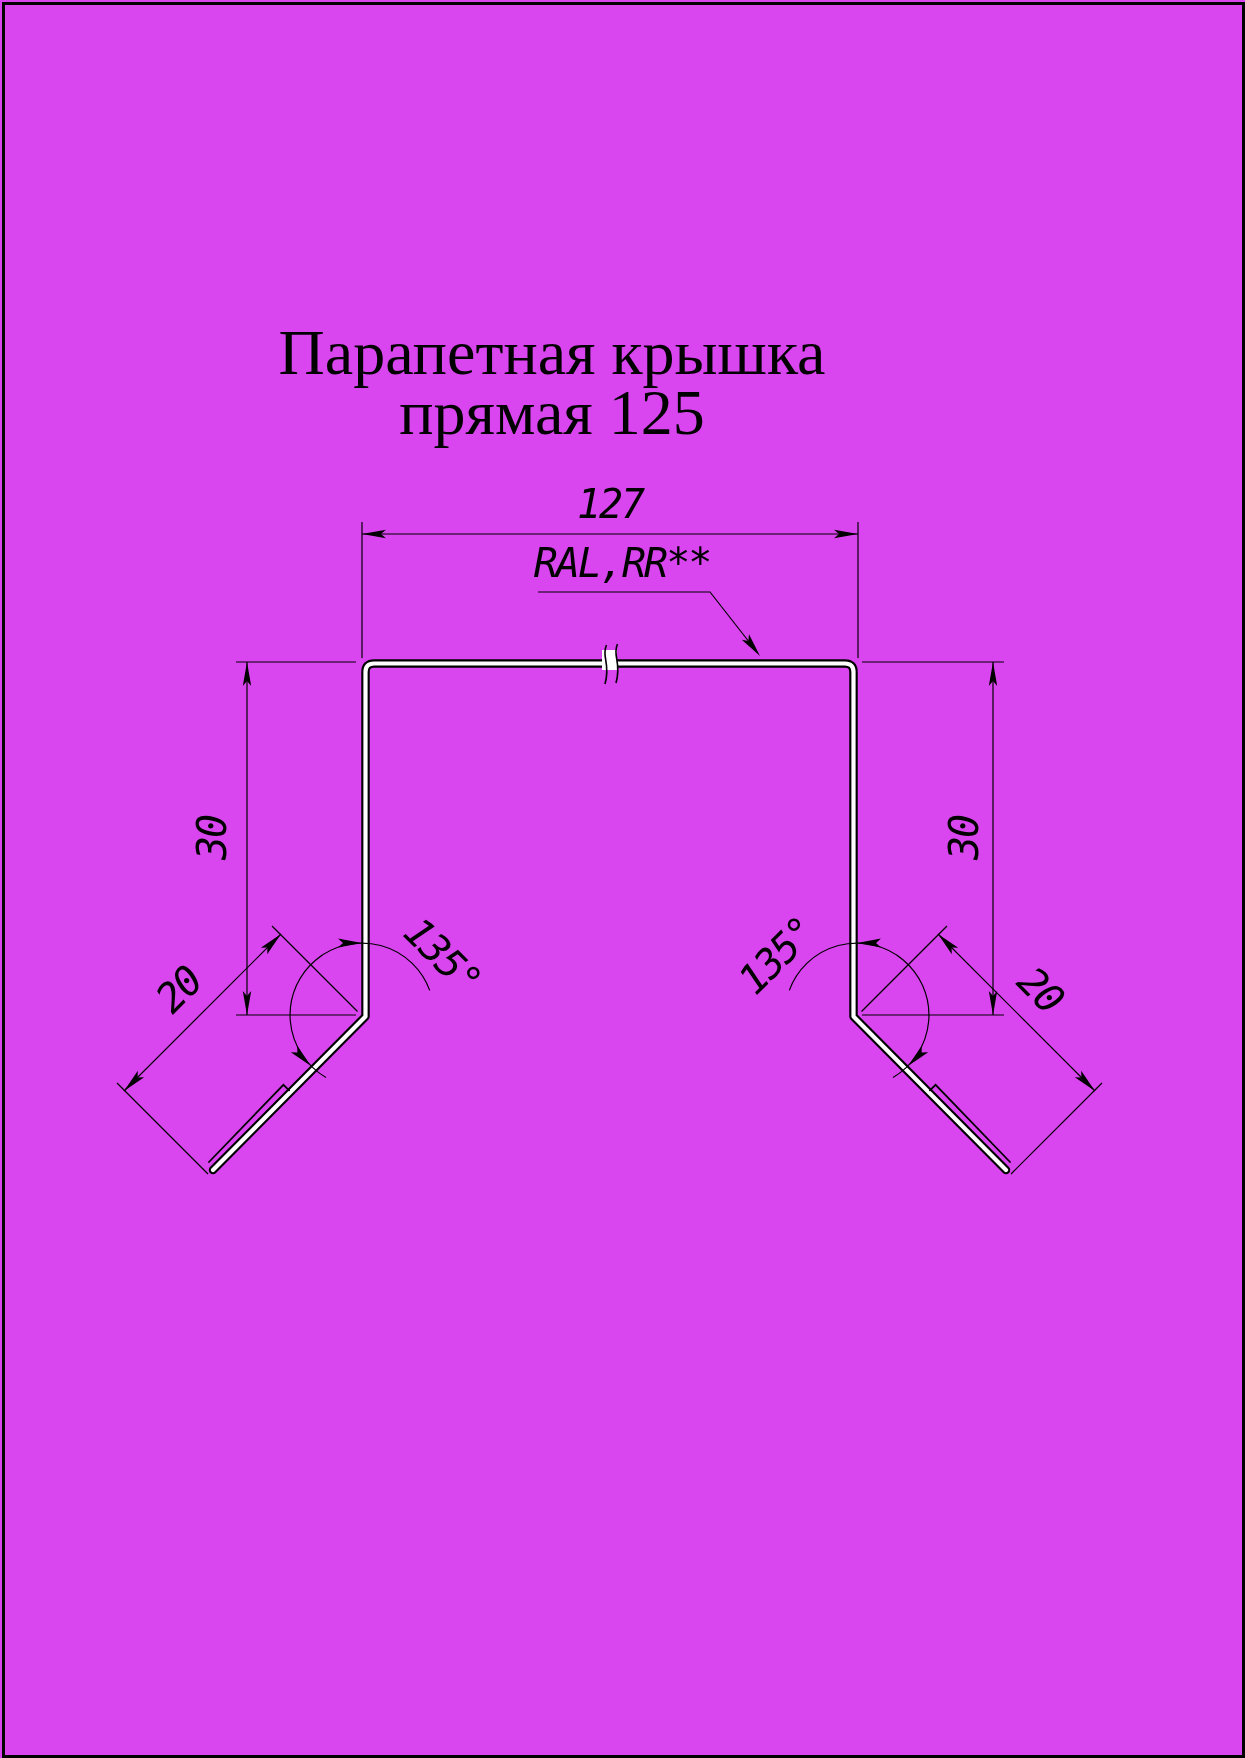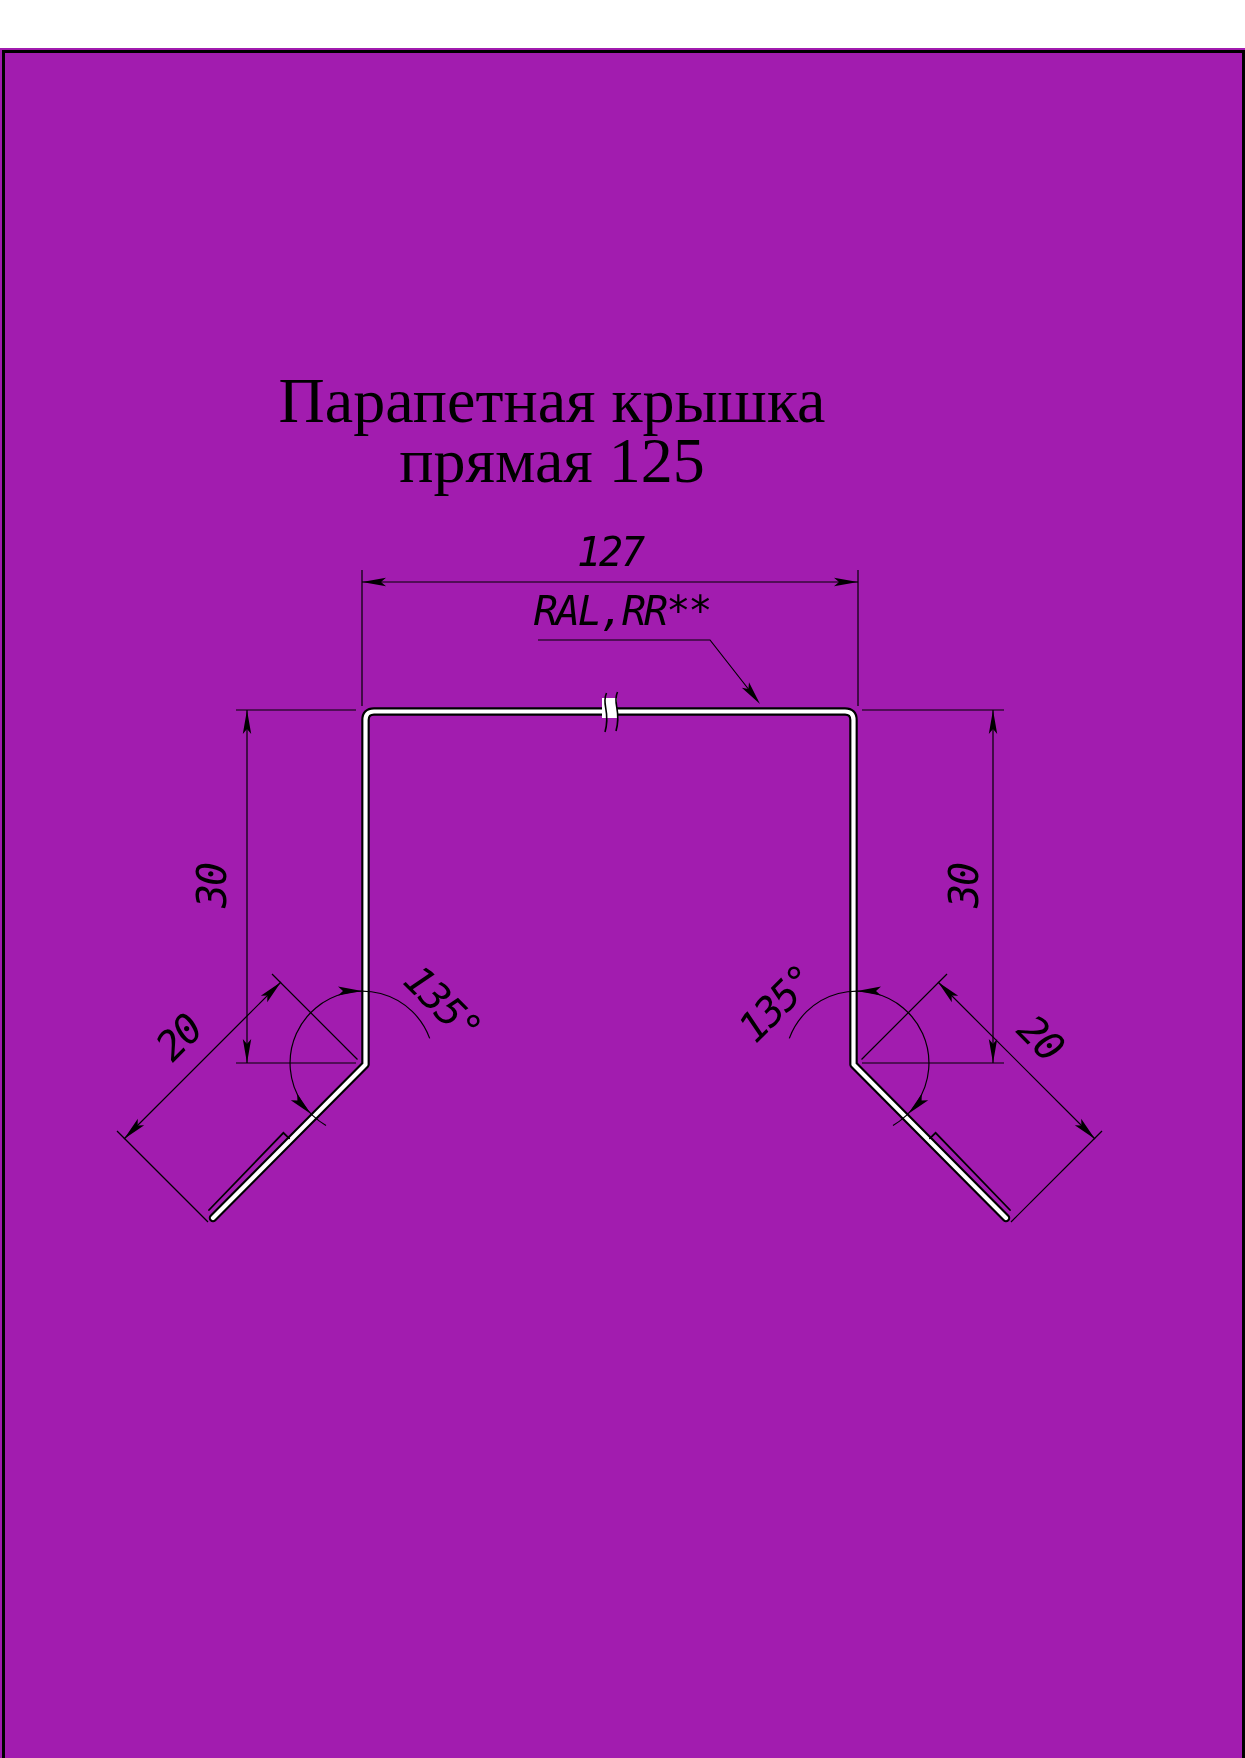--- a/index.html
+++ b/index.html
@@ -1,17 +1,17 @@
 <!DOCTYPE html>
 <html><head>
 <meta charset="utf-8">
 <style>
   html,body{margin:0;padding:0;background:#ffffff;}
   body{width:1245px;height:1758px;position:relative;font-family:"Liberation Serif",serif;}
-  .sheet{position:absolute;inset:0;background:#a21caf;margin-top:48px;}
+  .sheet{position:absolute;inset:0;background:#d946ef;}
   .frame{position:absolute;left:2px;top:2px;width:1237px;height:1750px;border:3px solid #000;}
   svg{position:absolute;left:0;top:0;}
   .dimtext{font-family:"DejaVu Sans Mono",monospace;font-style:italic;font-size:40px;fill:#000;letter-spacing:-2px;}
   .titletext{font-family:"Liberation Serif",serif;font-size:64px;fill:#000;}
   .thin{stroke:#000;stroke-width:1.2;fill:none;}
   .arrow{fill:#000;stroke:none;}
 </style>
 </head>
 <body>
 

